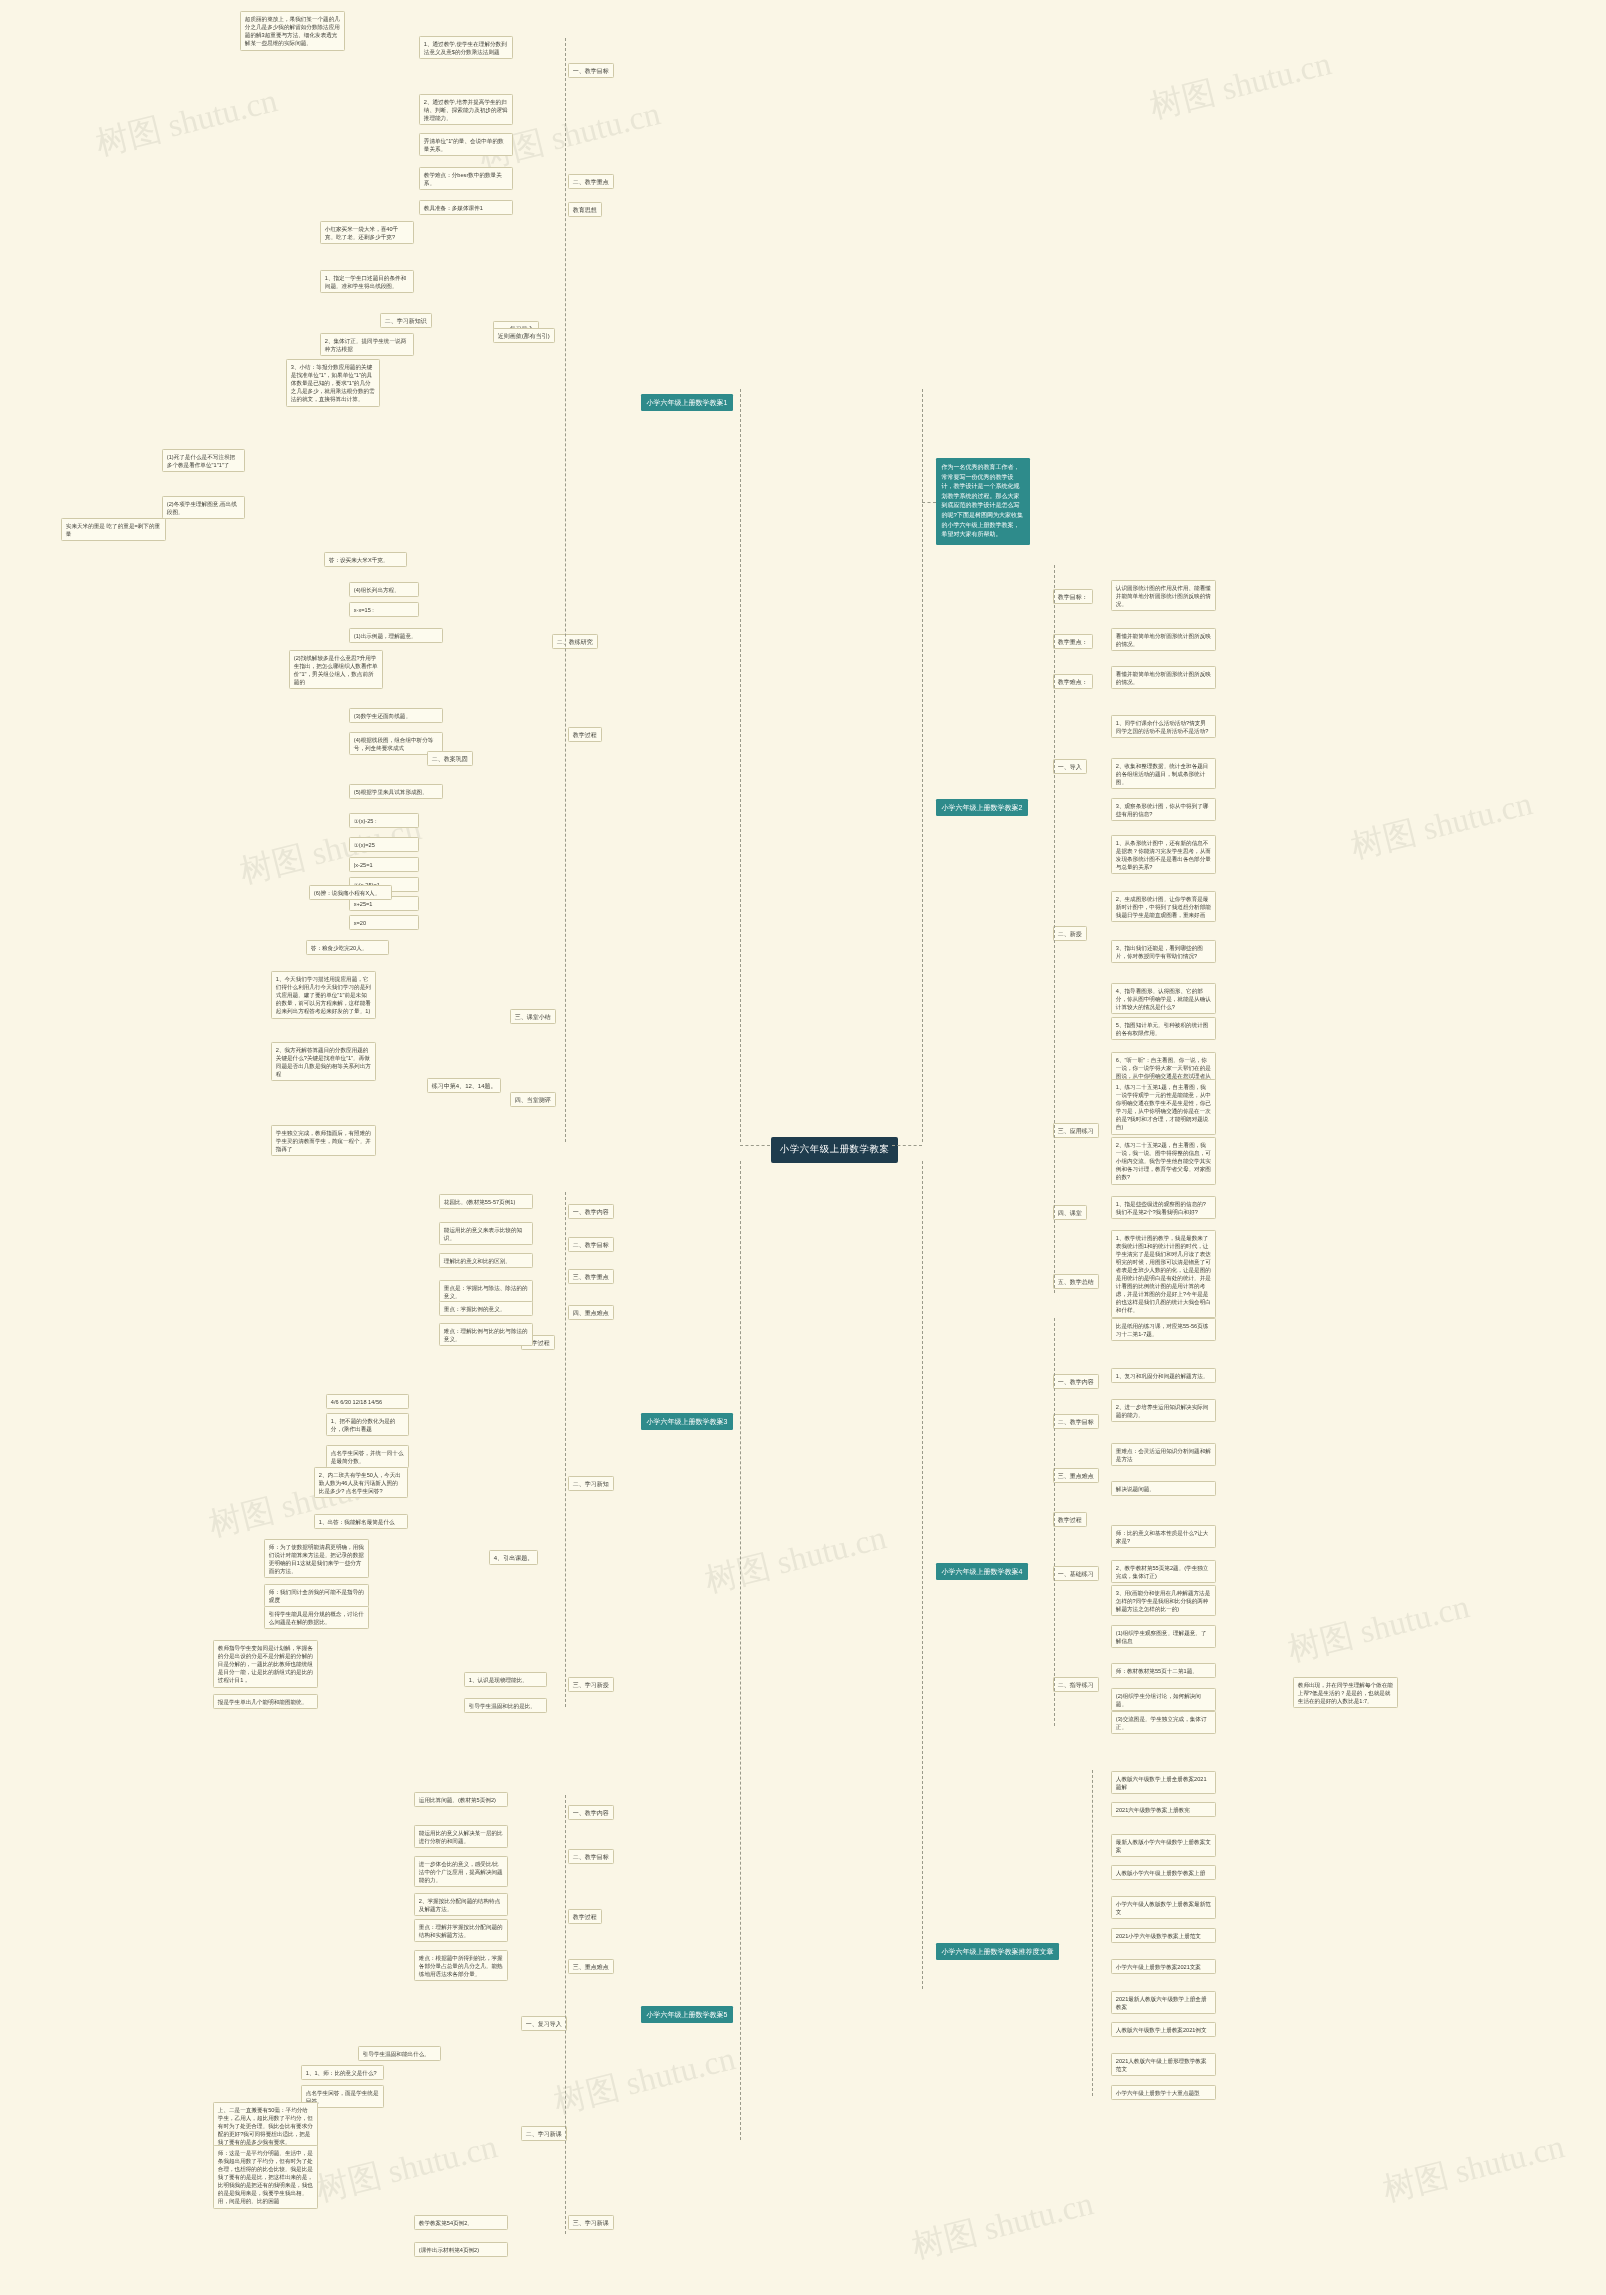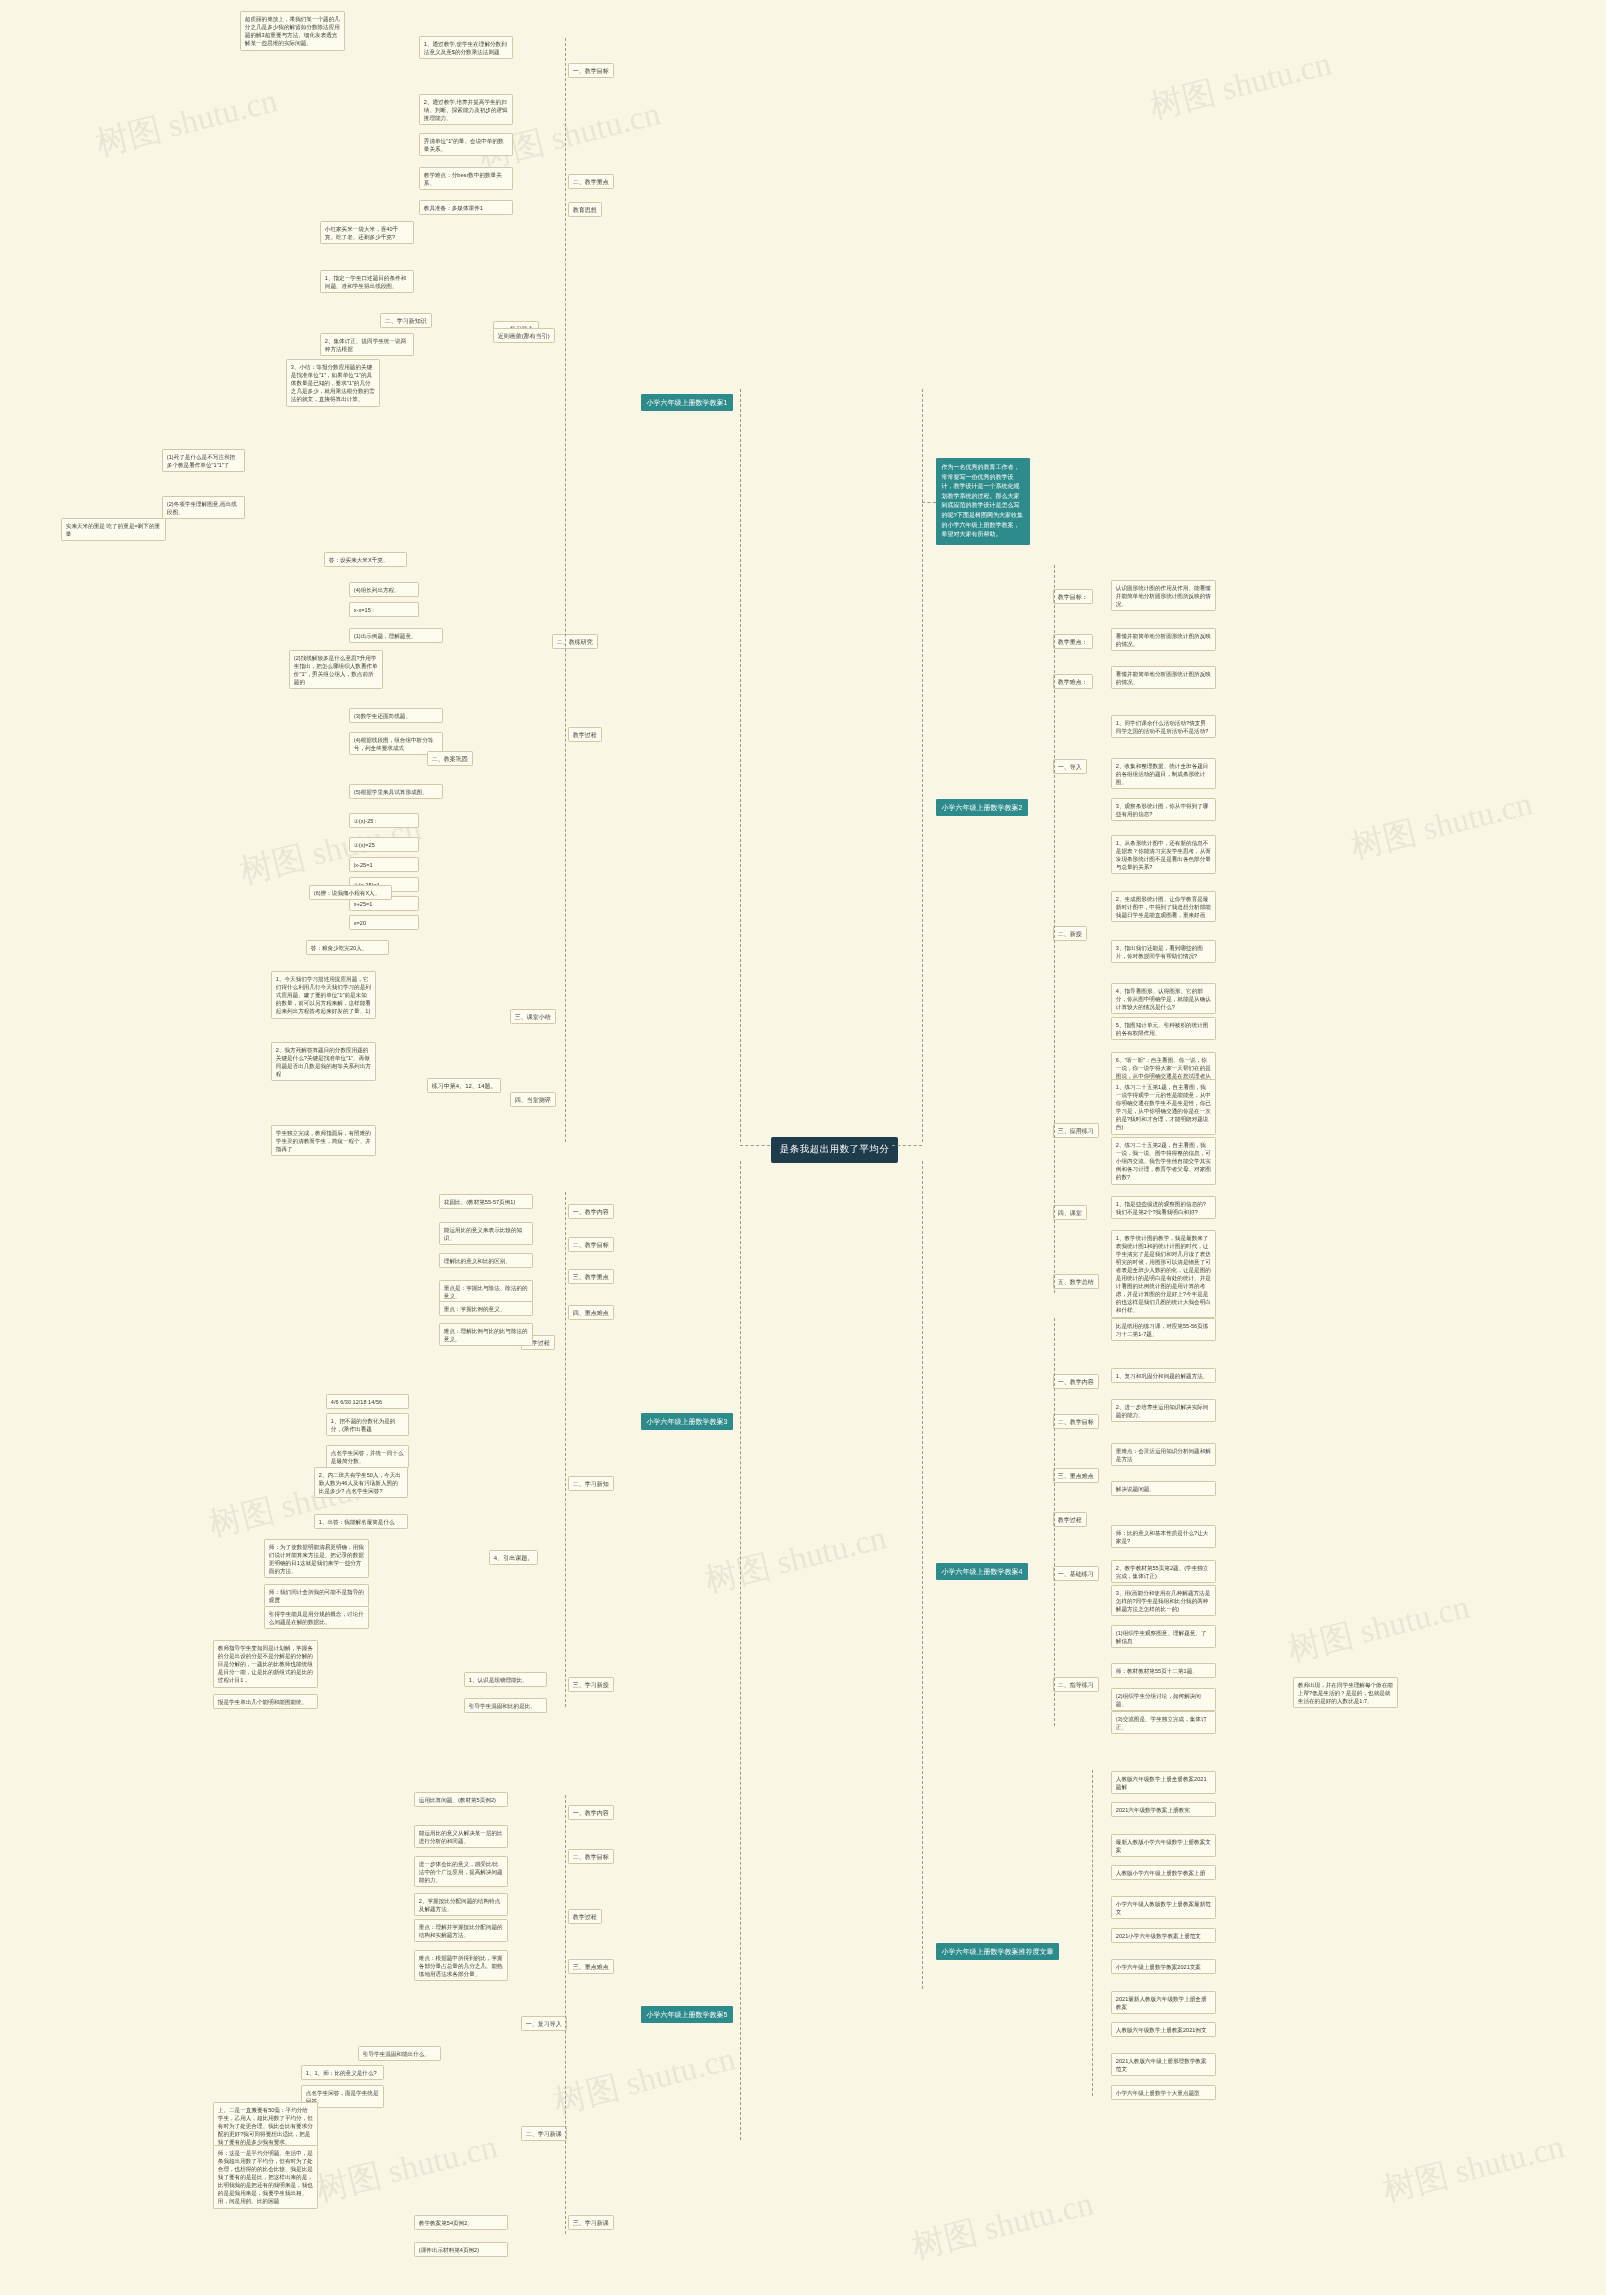--- a/index.html
+++ b/index.html
@@ -103,21 +103,21 @@
     <div class="wm" style="left: 1349px; top: 803px;">树图 shutu.cn</div>
     <div class="wm" style="left: 207px; top: 1481px;">树图 shutu.cn</div>
     <div class="wm" style="left: 703px; top: 1537px;">树图 shutu.cn</div>
     <div class="wm" style="left: 1286px; top: 1606px;">树图 shutu.cn</div>
     <div class="wm" style="left: 314px; top: 2146px;">树图 shutu.cn</div>
     <div class="wm" style="left: 910px; top: 2203px;">树图 shutu.cn</div>
     <div class="wm" style="left: 1381px; top: 2146px;">树图 shutu.cn</div>
     <div class="wm" style="left: 552px; top: 2058px;">树图 shutu.cn</div>
   </div>
 
-<div class="root" style="left:771px;top:1137px;">是条我超出用数了平均分</div>
+<div class="root" style="left:771px;top:1137px;">小学六年级上册数学教案</div>
 
 <div class="dash" style="left:740px;top:389px;height:753px;"></div>
 <div class="dash" style="left:740px;top:1161px;height:979px;"></div>
 <div class="dash" style="left:922px;top:389px;height:753px;"></div>
 <div class="dash" style="left:922px;top:1161px;height:828px;"></div>
 <div class="dashh" style="left:740px;top:1145px;width:30px;"></div>
 <div class="dashh" style="left:892px;top:1145px;width:30px;"></div>
 
 <div class="lv1" style="left:641px;top:394px;">小学六年级上册数学教案1</div>
 <div class="lv1" style="left:936px;top:799px;">小学六年级上册数学教案2</div>

